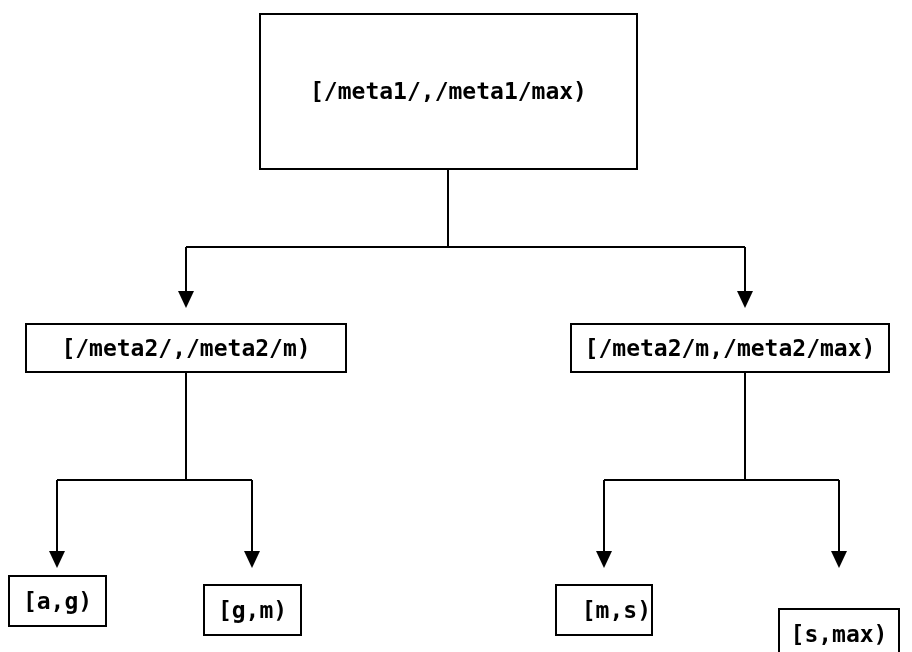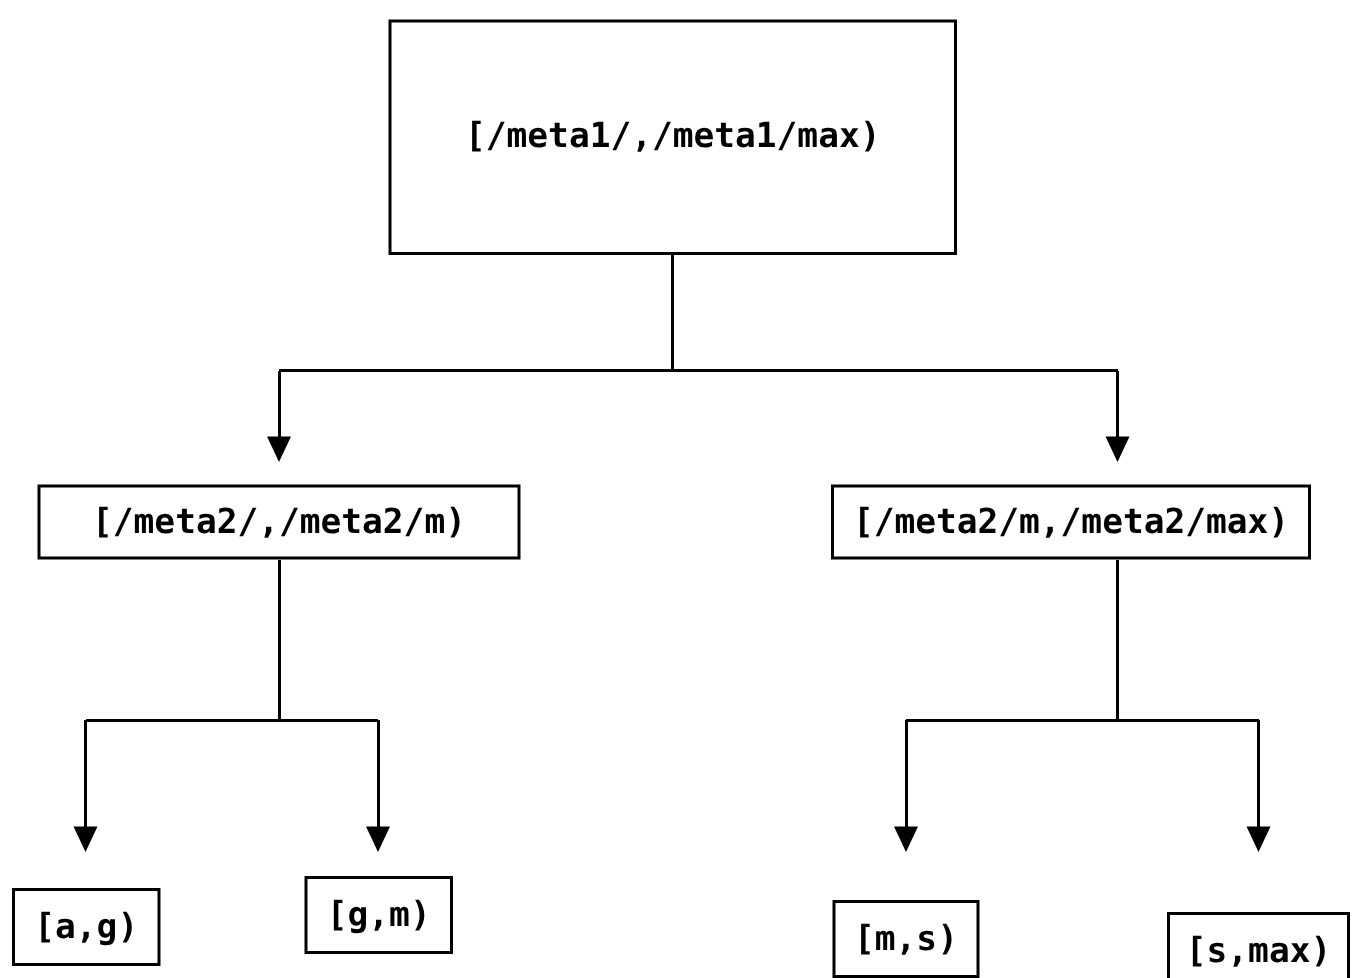--- a/index.html
+++ b/index.html
@@ -29,24 +29,24 @@
     border: 2px solid #000000;
     background: #ffffff;
     color: #000000;
     font-weight: bold;
     font-size: 23px;
     white-space: pre;
     line-height: 1;
   }
   .n-root  { left: 259px; top: 13px;  width: 379px; height: 157px; }
   .n-left  { left: 25px;  top: 323px; width: 322px; height: 50px;  }
-  .n-right { left: 554px; top: 323px; width: 320px; height: 50px;  }
-  .n-leaf-ag   { left: 8px;   top: 592px; width: 99px;  height: 52px; }
+  .n-right { left: 570px; top: 323px; width: 320px; height: 50px;  }
+  .n-leaf-ag   { left: 8px;   top: 575px; width: 99px;  height: 52px; }
   .n-leaf-gm   { left: 203px; top: 584px; width: 99px;  height: 52px; text-align: right; }
-  .n-leaf-ms   { left: 555px; top: 600px; width: 98px;  height: 52px; }
+  .n-leaf-ms   { left: 555px; top: 584px; width: 98px;  height: 52px; justify-content: flex-end; }
   .n-leaf-smax { left: 778px; top: 584px; width: 122px; height: 52px; margin-top: 24px; }
 </style>
 </head>
 <body>
 
 <div class="canvas">
 
   <svg class="connectors" width="912" height="652" viewBox="0 0 912 652" aria-hidden="true">
     <g stroke="#000000" stroke-width="2" fill="none" shape-rendering="crispEdges">
       <path d="M448 170 V247 M186 247 H745 M186 247 V291 M745 247 V291"></path>

